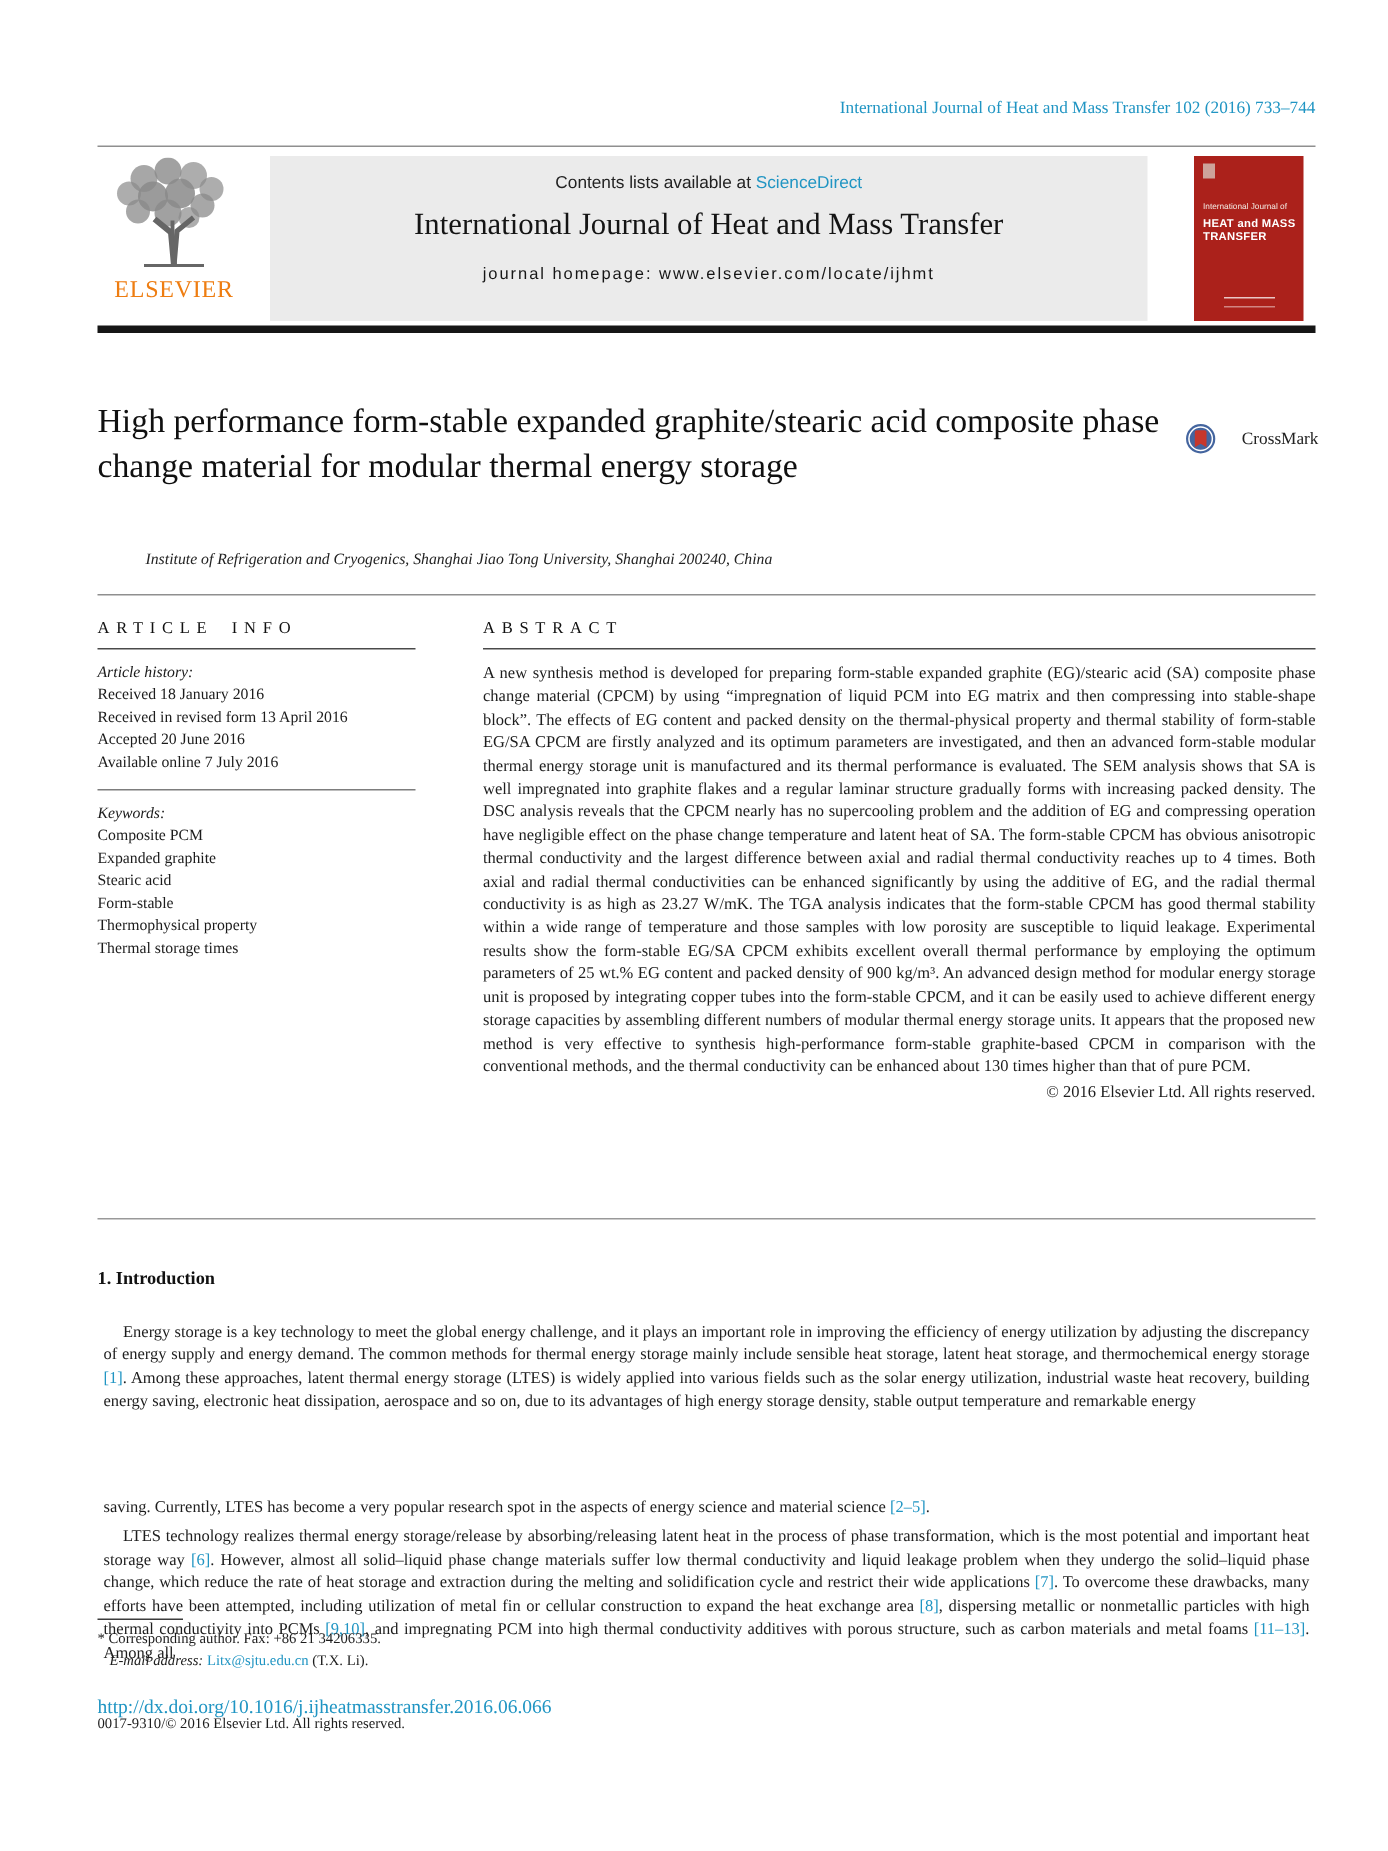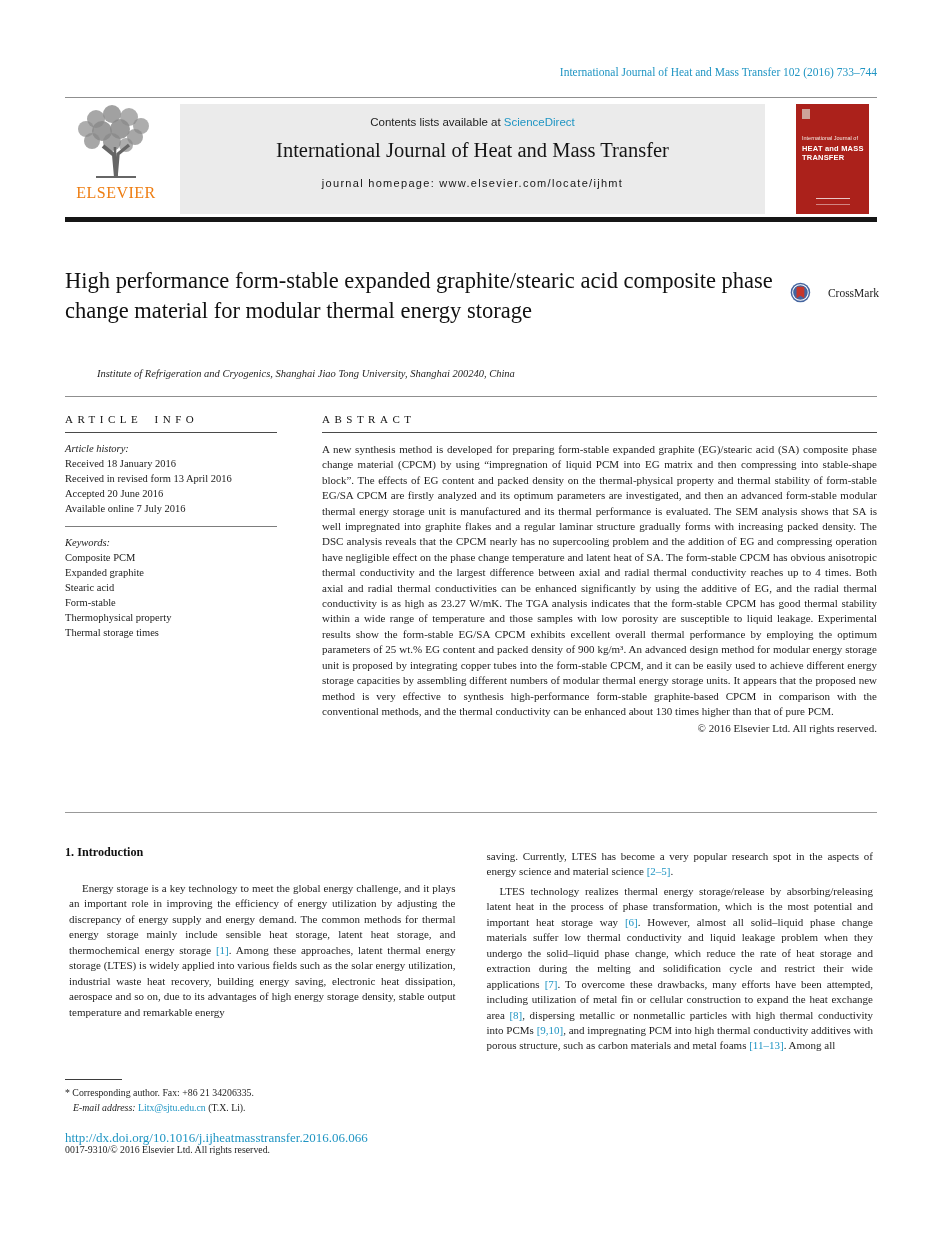--- a/index.html
+++ b/index.html
@@ -61,21 +61,21 @@
   .info-label{font-size:10.5px;margin-top:8px;line-height:15px;}
   .info-line{font-size:10.5px;line-height:15px;}
   .mid-rule{border-top:1px solid #7d7d7d;margin:10px 0 0 0;}
   .abstract-col{position:absolute;left:257px;right:0;top:0;}
   .abstract-text{margin:9px 0 0 0;font-size:11px;line-height:15.4px;text-align:justify;color:#1d1d1d;}
   .abstract-copyright{margin-top:3px;text-align:right;font-size:11px;color:#1d1d1d;}
 
   .section-rule{top:812px;border-top:1px solid #999;}
 
   
-  .body-columns{position:absolute;top:845px;left:65px;right:48px;display:flex;gap:23px;}
+  .body-columns{position:absolute;top:845px;left:65px;right:48px;display:flex;gap:47px;flex-direction:column;}
   .body-col{flex:1 1 0;min-width:0;}
   .section-heading{margin:0 0 21px 0;font-size:12.2px;font-weight:bold;color:#111;}
   .body-par{margin:4px;font-size:11px;line-height:15.45px;text-align:justify;color:#1d1d1d;}
   .body-par.indent{text-indent:13px;}
   .cite{color:var(--link);}
 
   
   .footnote{position:absolute;top:1079px;left:65px;width:400px;
     font-size:9.8px;line-height:14.5px;color:#1d1d1d;}
   .footnote-rule{width:57px;border-top:1px solid #3d3d3d;margin-bottom:6px;}

